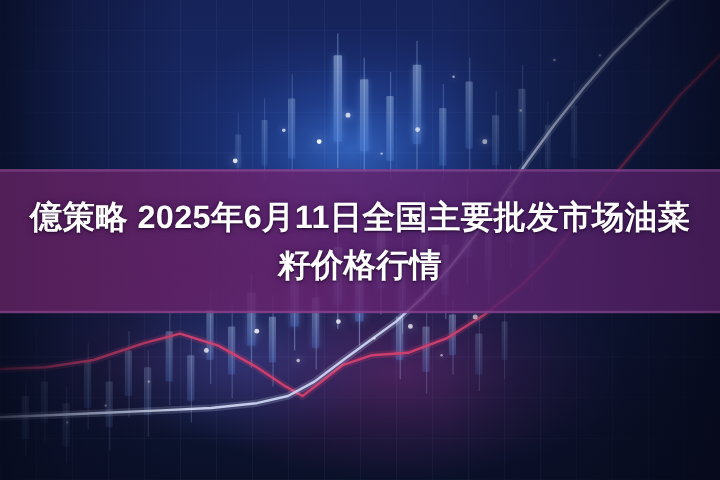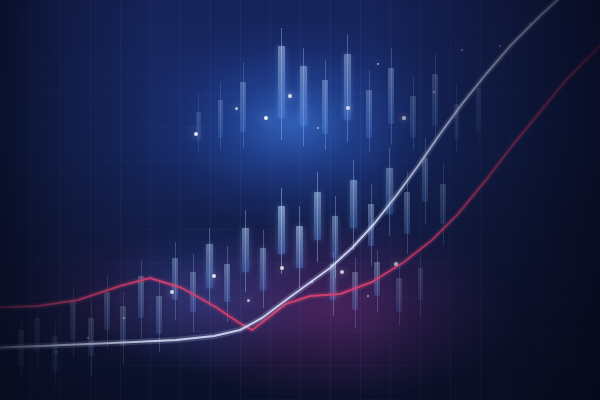--- a/index.html
+++ b/index.html
@@ -294,14 +294,17 @@
       <div class="spark" style="left: 340.1px; top: 270.1px; width: 3.8px; height: 3.8px; opacity: 0.75; box-shadow: rgba(200, 225, 255, 0.9) 0px 0px 7.6px;"></div>
       <div class="spark" style="left: 366.7px; top: 294.7px; width: 2.6px; height: 2.6px; opacity: 0.55; box-shadow: rgba(200, 225, 255, 0.9) 0px 0px 5.2px;"></div>
       <div class="spark" style="left: 394.3px; top: 262.3px; width: 3.4px; height: 3.4px; opacity: 0.65; box-shadow: rgba(200, 225, 255, 0.9) 0px 0px 6.8px;"></div>
       <div class="spark" style="left: 122.7px; top: 316.7px; width: 2.6px; height: 2.6px; opacity: 0.5; box-shadow: rgba(200, 225, 255, 0.9) 0px 0px 5.2px;"></div>
       <div class="spark" style="left: 86.9px; top: 336.9px; width: 2.2px; height: 2.2px; opacity: 0.4; box-shadow: rgba(200, 225, 255, 0.9) 0px 0px 4.4px;"></div>
       <div class="spark" style="left: 55px; top: 351px; width: 2px; height: 2px; opacity: 0.35; box-shadow: rgba(200, 225, 255, 0.9) 0px 0px 4px;"></div>
     </div>
 
   <div class="layer" id="bg-vignette"></div>
 
+  <div id="title-band">
+    <div id="title-text">億策略 2025年6月11日全国主要批发市场油菜籽价格行情</div>
+  </div>
 
 </div>
 
 </body></html>

